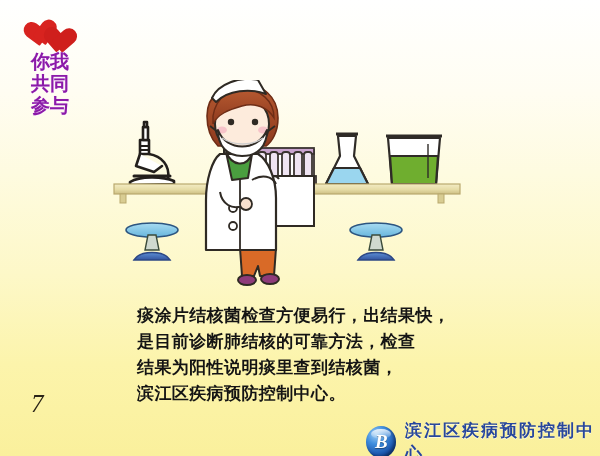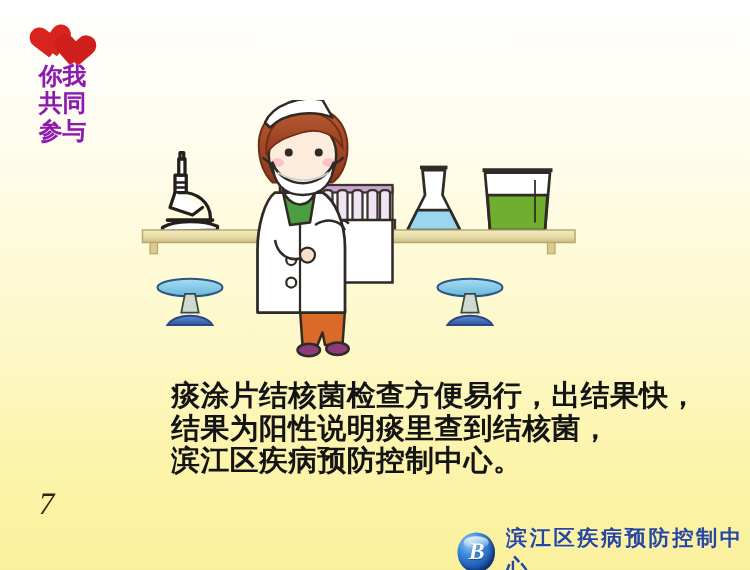--- a/index.html
+++ b/index.html
@@ -82,21 +82,21 @@
     height: 220px;
   }
 
   
   #body-text {
     position: absolute;
     left: 137px;
     top: 303px;
     width: 420px;
     color: #141414;
-    font-size: 23px;
+    font-size: 17px;
     font-weight: bold;
     line-height: 26px;
     font-family: Liberation Sans, sans-serif;
     letter-spacing: 0.4px;
   }
   #body-text .tline { display: block; white-space: nowrap; }
 
   
   #page-number {
     position: absolute;
@@ -301,20 +301,21 @@
                  C 127 76, 118 66, 118 50 Z" fill="#ffffff" stroke="#2f2a24" stroke-width="2" stroke-linejoin="round"></path>
         <path d="M118 52 L110 46" stroke="#2f2a24" stroke-width="1.8" fill="none"></path>
         <path d="M167 52 L175 46" stroke="#2f2a24" stroke-width="1.8" fill="none"></path>
         <path d="M122 58 C 134 66, 152 66, 163 58" fill="none" stroke="#cfcfcf" stroke-width="1.4"></path>
       </g>
     </svg>
   </div>
 
   <div id="body-text">
     <span class="tline">痰涂片结核菌检查方便易行，出结果快，</span>
+    <span class="tline">是目前诊断肺结核的可靠方法，检查</span>
     <span class="tline">结果为阳性说明痰里查到结核菌，</span>
     <span class="tline">滨江区疾病预防控制中心。</span>
   </div>
 
   <div id="page-number">7</div>
 
   <div id="footer">
     <div id="footer-logo">
       <span class="gloss"></span>
       <span class="bmark">B</span>

